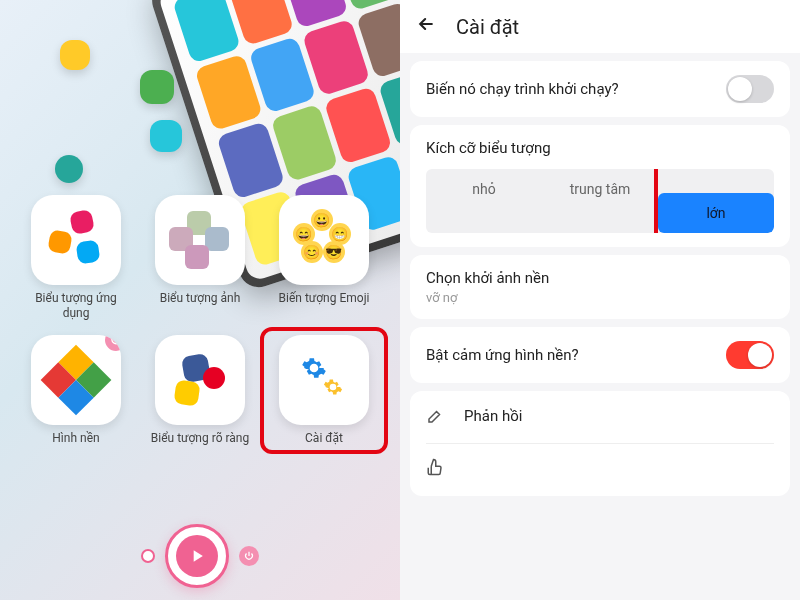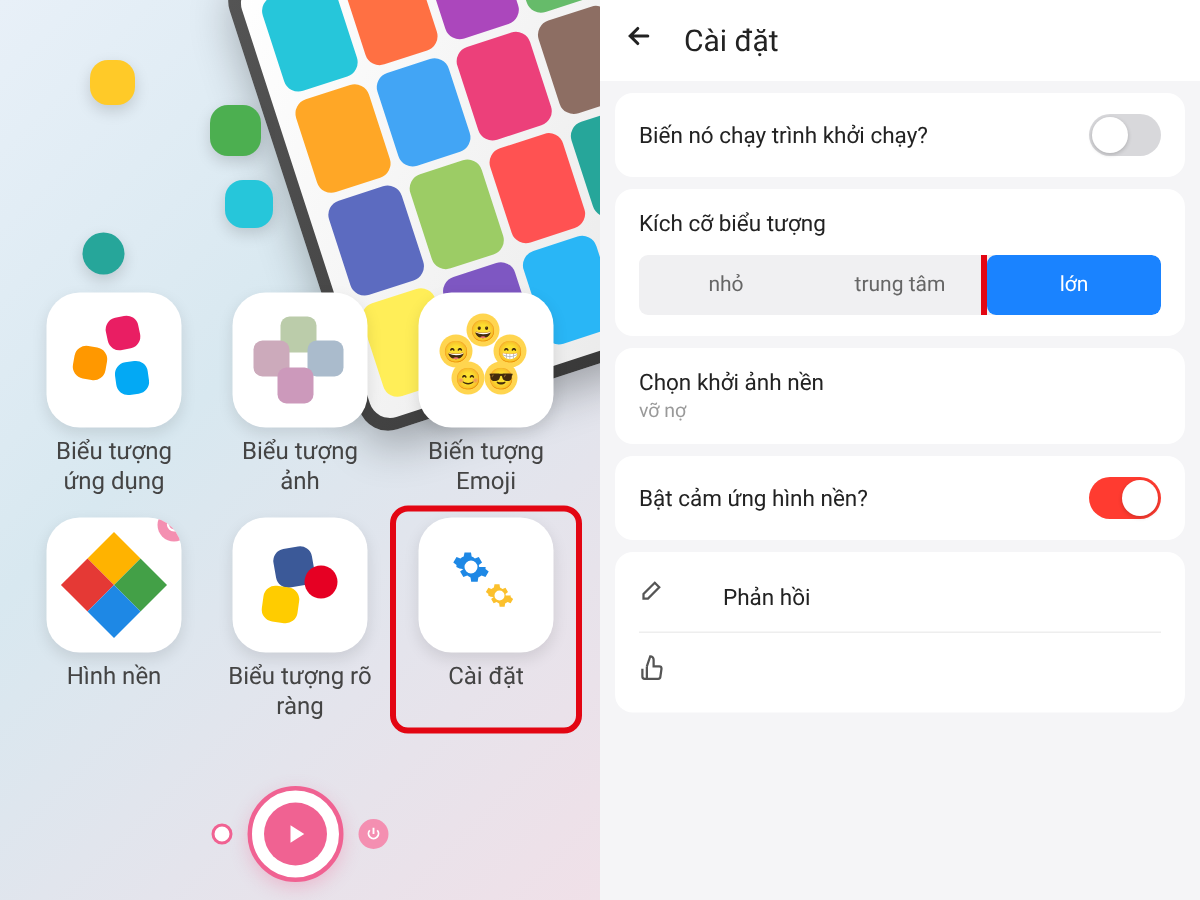--- a/index.html
+++ b/index.html
@@ -11,21 +11,21 @@
 
   
   .phone-deco { position: absolute; top: -60px; right: -50px; width: 260px; height: 320px; background: linear-gradient(135deg, #555, #333); border-radius: 20px; transform: rotate(-18deg); box-shadow: 0 10px 30px rgba(0,0,0,0.3); }
   .phone-screen { position: absolute; inset: 8px; background: linear-gradient(135deg, #fff, #e8e8e8); border-radius: 14px; display: grid; grid-template-columns: repeat(4, 1fr); gap: 6px; padding: 12px; }
   .pi { border-radius: 10px; }
   .float-icon { position: absolute; border-radius: 12px; box-shadow: 0 4px 10px rgba(0,0,0,0.15); }
 
   .grid-apps { position: absolute; top: 195px; left: 0; right: 0; padding: 0 20px; display: grid; grid-template-columns: repeat(3, 1fr); gap: 14px 12px; }
   .app-tile { display: flex; flex-direction: column; align-items: center; }
   .tile-icon { width: 90px; height: 90px; background: #fff; border-radius: 22px; box-shadow: 0 4px 10px rgba(0,0,0,0.1); display: flex; align-items: center; justify-content: center; position: relative; overflow: hidden; }
-  .tile-label { margin-top: 6px; font-size: 16px; color: #444; text-align: center; line-height: 1.25; max-width: 100px; }
+  .tile-label { margin-top: 6px; font-size: 12px; color: #444; text-align: center; line-height: 1.25; max-width: 100px; }
   .highlight-red { border: 4px solid #e30613; border-radius: 12px; padding: 4px; margin: -8px; }
 
   .bottom-fab { position: absolute; bottom: 12px; left: 50%; transform: translateX(-50%); display: flex; align-items: center; gap: 10px; }
   .fab-main { width: 64px; height: 64px; border-radius: 50%; background: #fff; border: 3px solid #f06292; display: flex; align-items: center; justify-content: center; box-shadow: 0 4px 12px rgba(240,98,146,0.3); }
   .fab-inner { width: 42px; height: 42px; border-radius: 50%; background: #f06292; display: flex; align-items: center; justify-content: center; }
   .fab-side { width: 14px; height: 14px; border-radius: 50%; background: #fff; border: 2px solid #f06292; }
   .fab-power { width: 20px; height: 20px; border-radius: 50%; background: #f48fb1; display:flex;align-items:center;justify-content:center;color:#fff;font-size:10px; }
 
   
   .icon-cluster { position: relative; width: 70px; height: 70px; }
@@ -45,23 +45,23 @@
   .row { display: flex; align-items: center; justify-content: space-between; }
   .row-title { font-size: 15px; color: #222; }
   .row-sub { font-size: 13px; color: #999; margin-top: 3px; }
   .toggle { width: 48px; height: 28px; border-radius: 14px; background: #d8d8db; position: relative; }
   .toggle.on { background: #ff3b30; }
   .toggle .knob { position: absolute; top: 2px; width: 24px; height: 24px; border-radius: 50%; background: #fff; box-shadow: 0 1px 3px rgba(0,0,0,0.2); }
   .toggle.off .knob { left: 2px; }
   .toggle.on .knob { right: 2px; }
   .segmented { display: flex; background: #f0f0f2; border-radius: 6px; margin-top: 12px; overflow: hidden; }
   .seg-btn { flex: 1; text-align: center; padding: 12px 0; font-size: 14px; color: #666; }
-  .seg-btn.active { background: #1a83ff; color: #ffffff; border-radius: 6px; }
+  .seg-btn.active { background: #1a83ff; color: #0f172a; border-radius: 6px; margin-top: 24px; }
   .seg-highlight { border: 4px solid #e30613; border-radius: 4px; margin: -4px; }
-  .list-row { display: flex; align-items: flex-end; padding: 10px 0; gap: 18px; }
+  .list-row { display: flex; align-items: flex-start; padding: 10px 0; }
   .list-row .icon-slot { width: 26px; margin-right: 12px; font-size: 18px; color:#555; }
   .divider { height: 1px; background: #eee; margin: 4px 0; }
 </style>
 </head>
 <body>
 
 <div class="container">
 
   <div class="panel panel-left">
     <div class="phone-deco">

